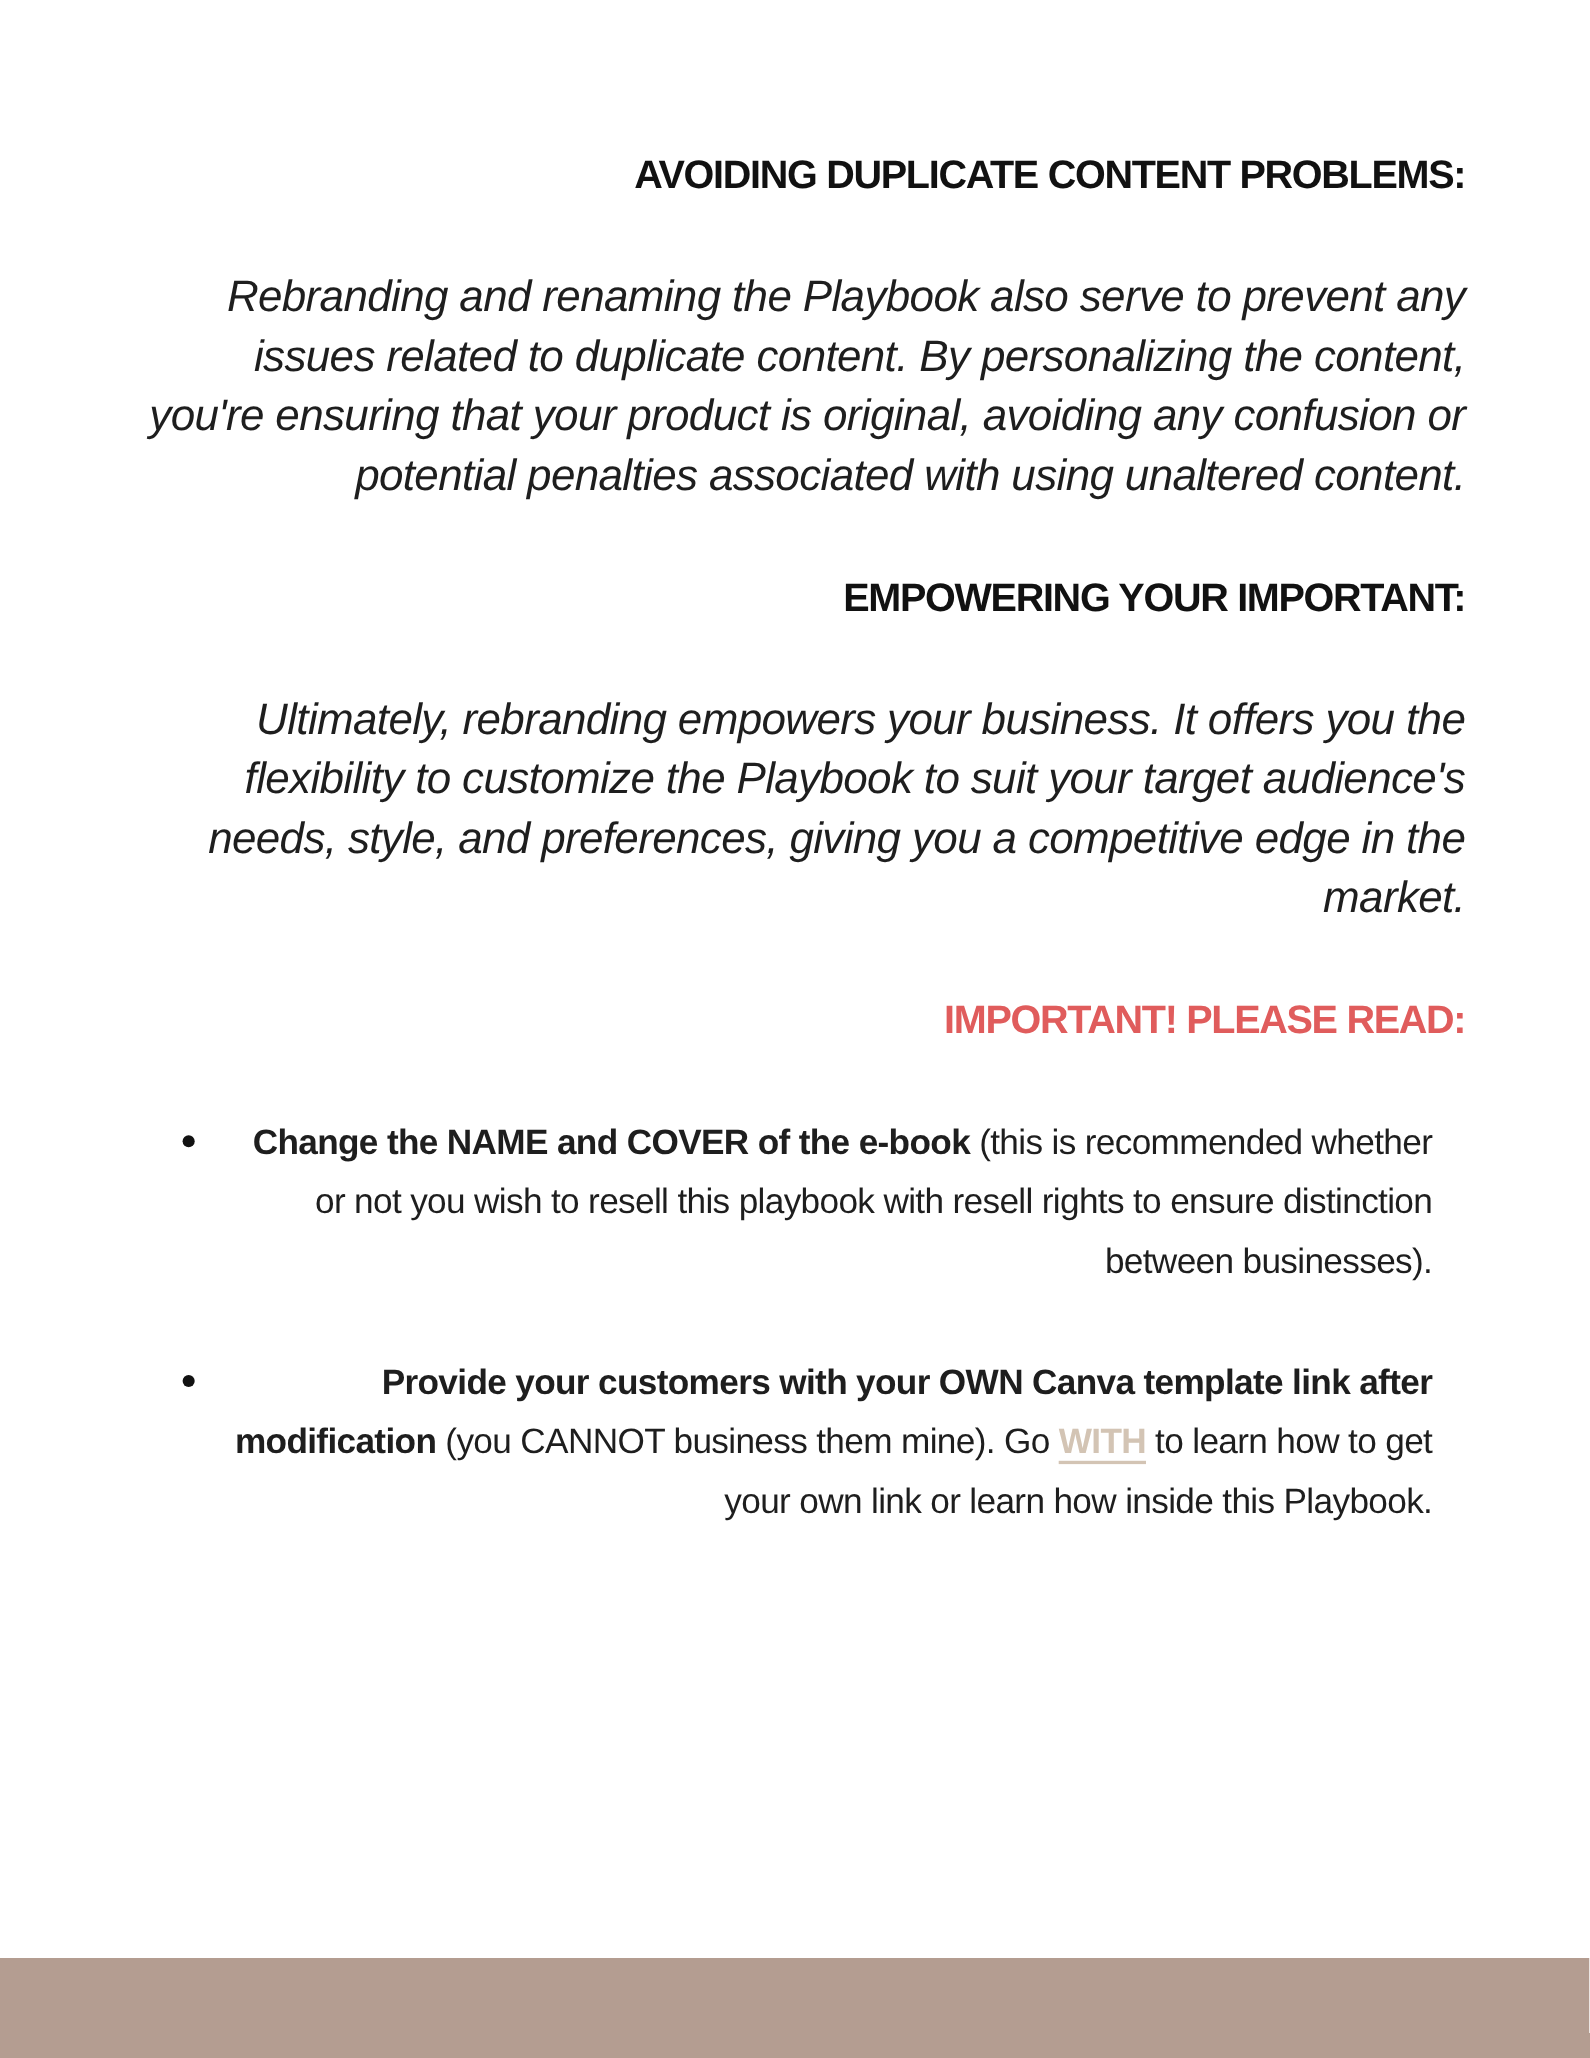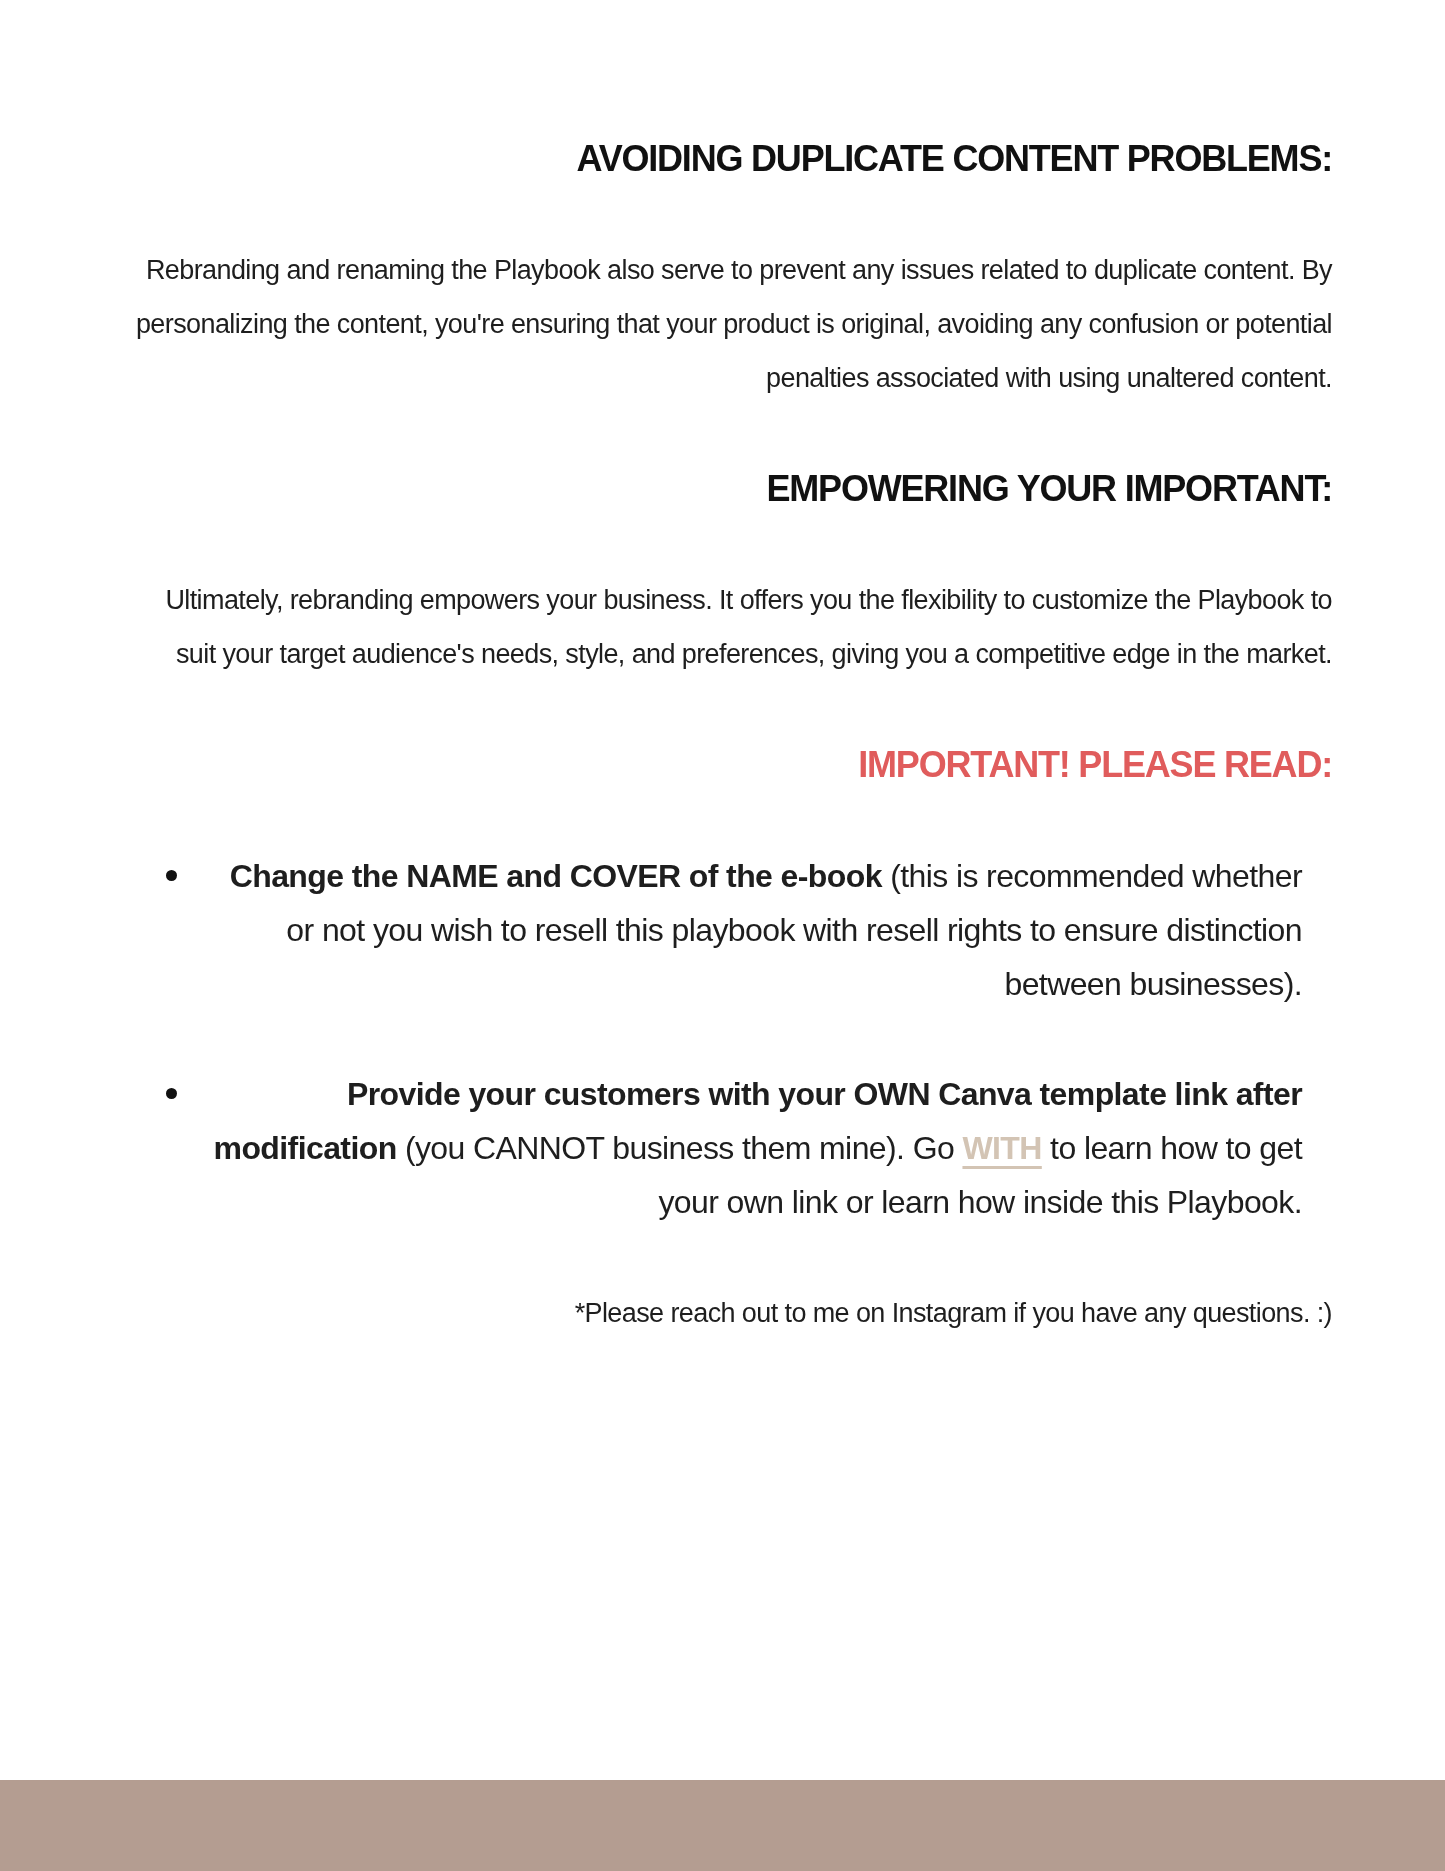--- a/index.html
+++ b/index.html
@@ -33,24 +33,25 @@
     font-weight:bold;
     letter-spacing:-1.2px;
     color:var(--heading-text);
   }
   .heading--accent{
     color:var(--accent-red);
     margin-top:16px;
   }
   .body{
     margin:0 0 57px 13px;
-    font-size:27px;
+    font-size:40px;
     line-height:54px;
     letter-spacing:-0.6px;
     color:var(--body-text);
+    font-style:italic;
   }
   .body--bold{
     font-weight:bold;
     letter-spacing:-0.8px;
   }
   .bullets{
     list-style:none;
     margin:0 0 57px 0;
     padding:0;
   }
@@ -112,18 +113,17 @@
       <li class="bullet">
         <span class="dot"></span>
         <span><span class="bold">Change the NAME and COVER of the e-book</span><span> (this is recommended whether or not you wish to resell this playbook with resell rights to ensure distinction between businesses).</span></span>
       </li>
       <li class="bullet">
         <span class="dot"></span>
         <span><span class="bold">Provide your customers with your OWN Canva template link after modification</span><span> (you CANNOT business them mine). Go </span><a class="link" href="#">WITH</a><span> to learn how to get your own link or learn how inside this Playbook.</span></span>
       </li>
     </ul>
 
-    <p class="body">*Please reach out to me on Instagram if you have any questions. :)</p>
 
   </main>
 
   <footer class="footer-bar"></footer>
 </div>
 
 </body></html>

